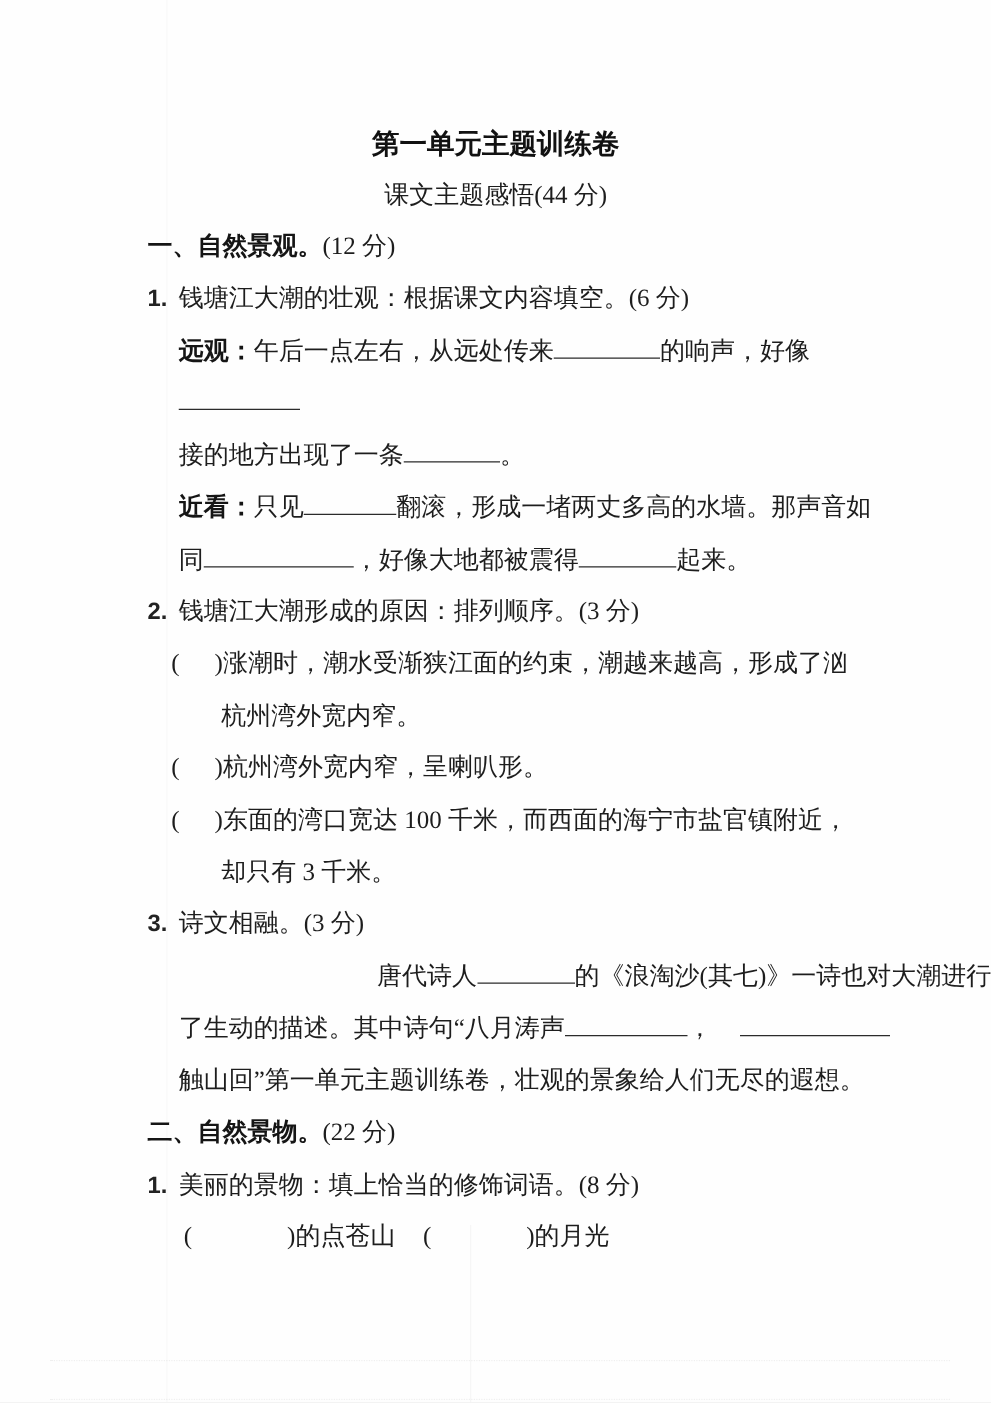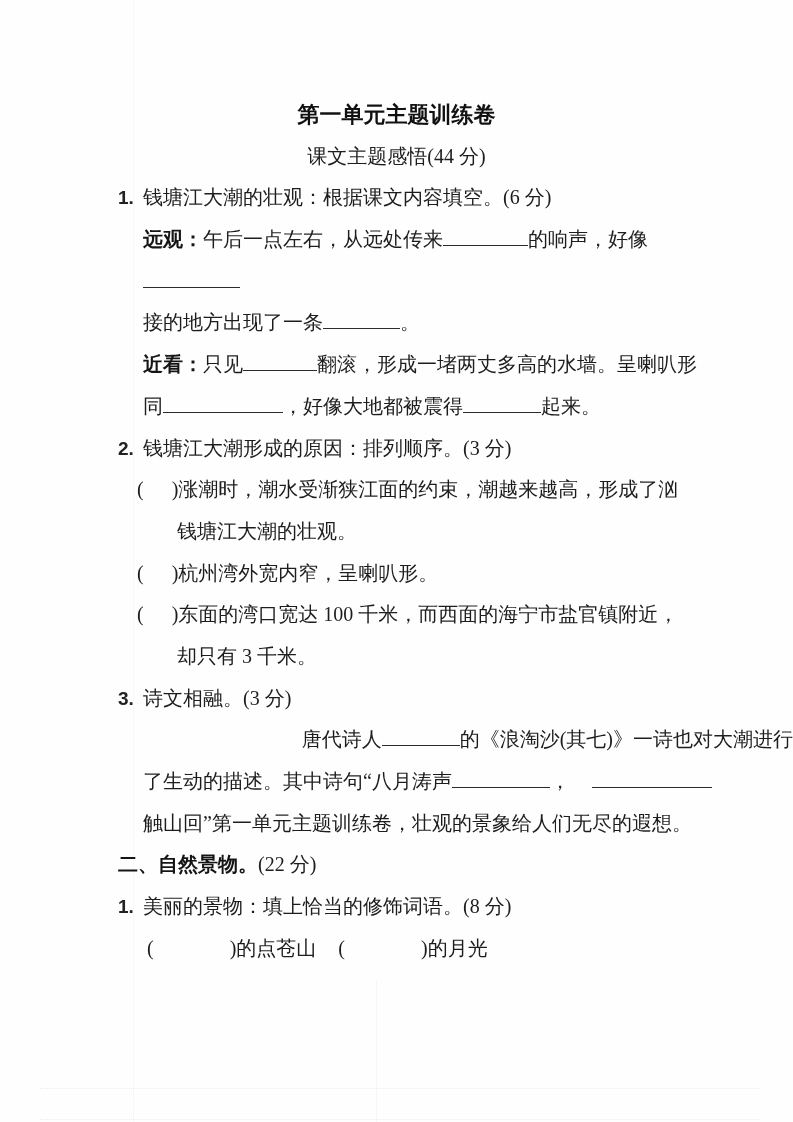--- a/index.html
+++ b/index.html
@@ -60,38 +60,39 @@
   <div class="scan-v2"></div>
   <div class="scan-h1"></div>
   <div class="scan-h2"></div>
 
   <div class="content">
 
     <div class="row center title">第一单元主题训练卷</div>
 
     <div class="row center subtitle">课文主题感悟(44 分)</div>
 
+    <div class="row pl-num heading"><span class="hei">一、自然景观。</span><span>(12 分)</span></div>
 
     <div class="row pl-num"><span class="qnum">1.</span><span>钱塘江大潮的壮观：根据课文内容填空。(6 分)</span></div>
 
     <div class="row pl-body"><span class="hei">远观：</span><span>午后一点左右，从远处传来</span><span class="blank" style="width:85px"></span><span>的响声，好像</span></div>
 
     <div class="row pl-body"><span class="blank" style="width:97px"></span></div>
 
     <div class="row pl-body"><span>接的地方出现了一条</span><span class="blank" style="width:77px"></span><span>。</span></div>
 
-    <div class="row pl-body"><span class="hei">近看：</span><span>只见</span><span class="blank" style="width:74px"></span><span>翻滚，形成一堵两丈多高的水墙。呈喇叭形</span></div>
+    <div class="row pl-body"><span class="hei">近看：</span><span>只见</span><span class="blank" style="width:74px"></span><span>翻滚，形成一堵两丈多高的水墙。那声音如</span></div>
 
     <div class="row pl-body"><span>同</span><span class="blank" style="width:120px"></span><span>，好像大地都被震得</span><span class="blank" style="width:78px"></span><span>起来。</span></div>
 
     <div class="row pl-num"><span class="qnum">2.</span><span>钱塘江大潮形成的原因：排列顺序。(3 分)</span></div>
 
     <div class="row pl-paren"><span>(</span><span class="gap" style="width:28px"></span><span>)涨潮时，潮水受渐狭江面的约束，潮越来越高，形成了汹</span></div>
 
-    <div class="row pl-cont"><span>钱塘江大潮的壮观。</span></div>
+    <div class="row pl-cont"><span>杭州湾外宽内窄。</span></div>
 
     <div class="row pl-paren"><span>(</span><span class="gap" style="width:28px"></span><span>)杭州湾外宽内窄，呈喇叭形。</span></div>
 
     <div class="row pl-paren"><span>(</span><span class="gap" style="width:28px"></span><span>)东面的湾口宽达 100 千米，而西面的海宁市盐官镇附近，</span></div>
 
     <div class="row pl-cont"><span>却只有 3 千米。</span></div>
 
     <div class="row pl-num"><span class="qnum">3.</span><span>诗文相融。(3 分)</span></div>
 
     <div class="row pl-para"><span>唐代诗人</span><span class="blank" style="width:78px"></span><span>的《浪淘沙(其七)》一诗也对大潮进行</span></div>

